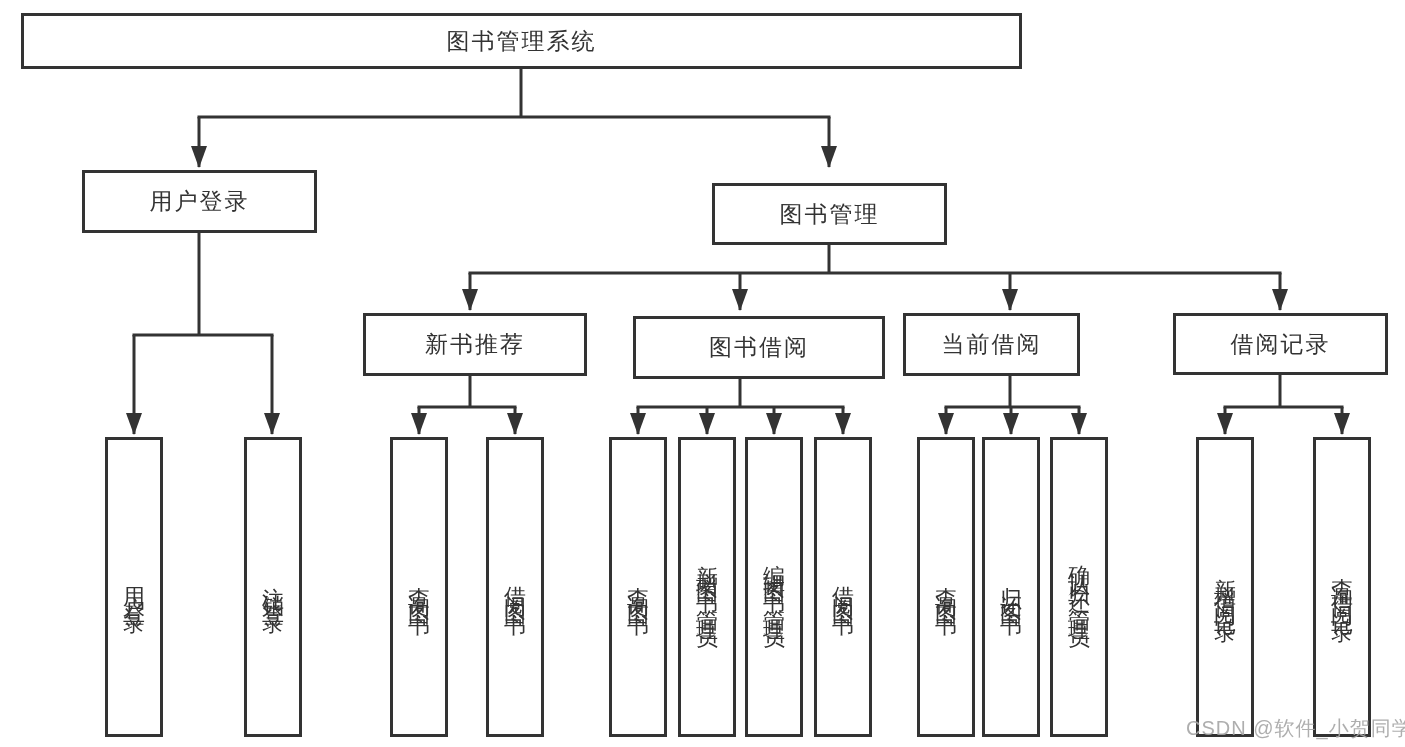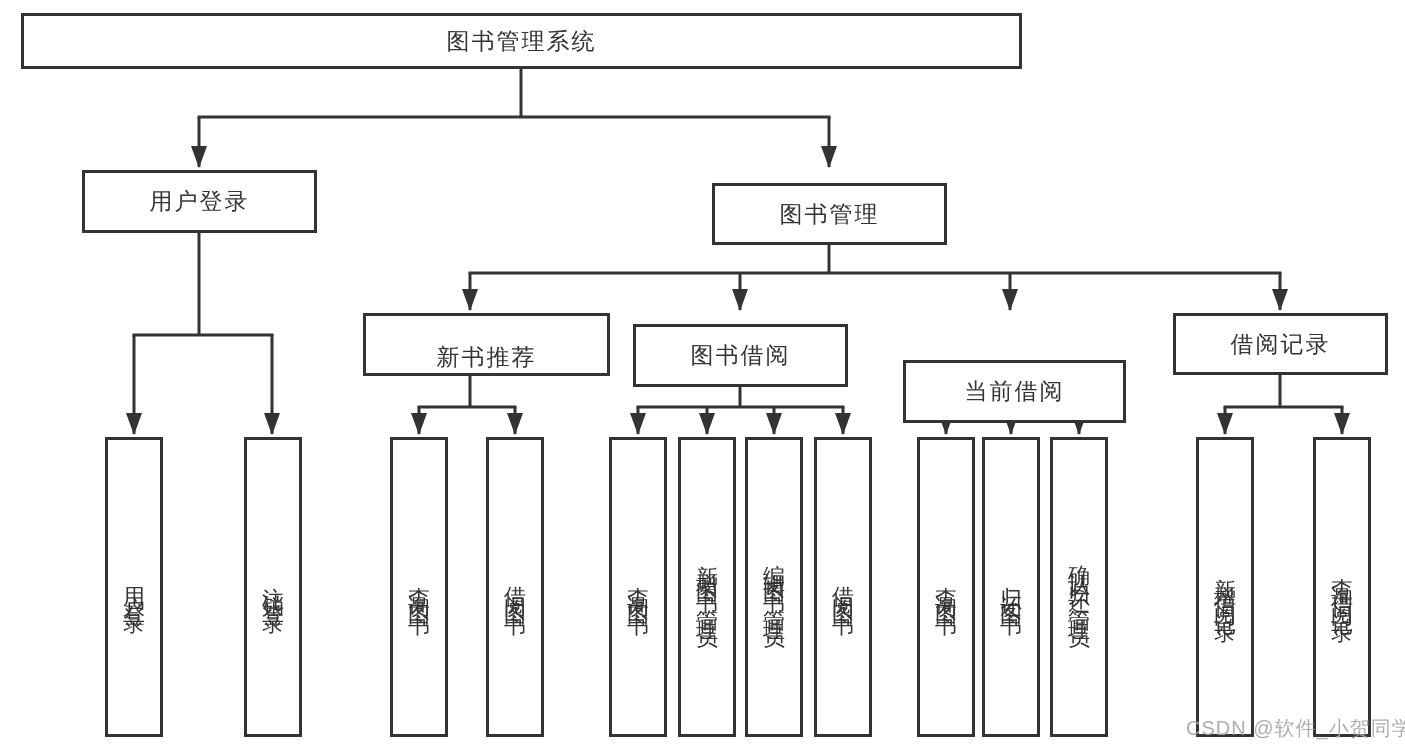--- a/index.html
+++ b/index.html
@@ -114,27 +114,27 @@
     <span>图书管理系统</span>
   </div>
 
   <div class="node h-label" style="left:82px; top:170px; width:235px; height:63px;">
     <span>用户登录</span>
   </div>
   <div class="node h-label" style="left:712px; top:183px; width:235px; height:62px;">
     <span>图书管理</span>
   </div>
 
-  <div class="node h-label" style="left:363px; top:313px; width:247px; height:63px;align-items:flex-end;">
+  <div class="node h-label" style="left:363px; top:313px; width:224px; height:63px;">
     <span>新书推荐</span>
   </div>
-  <div class="node h-label" style="left:633px; top:324px; width:215px; height:63px;">
+  <div class="node h-label" style="left:633px; top:316px; width:252px; height:63px;">
     <span>图书借阅</span>
   </div>
-  <div class="node h-label" style="left:903px; top:313px; width:223px; height:63px;margin-top:47px;">
+  <div class="node h-label" style="left:903px; top:313px; width:177px; height:63px;">
     <span>当前借阅</span>
   </div>
   <div class="node h-label" style="left:1173px; top:313px; width:215px; height:62px;">
     <span>借阅记录</span>
   </div>
 
   <div class="node leaf" style="left:105px; top:437px; width:58px; height:300px;">
     <span class="v-text">用户登录</span>
   </div>
   <div class="node leaf" style="left:244px; top:437px; width:58px; height:300px;">

